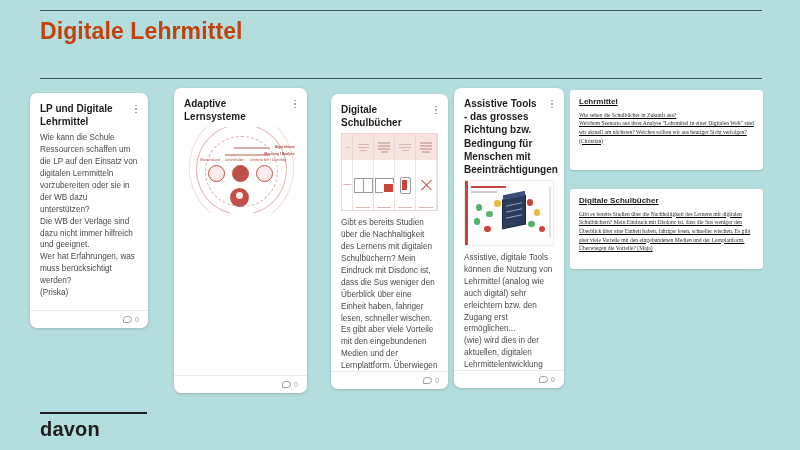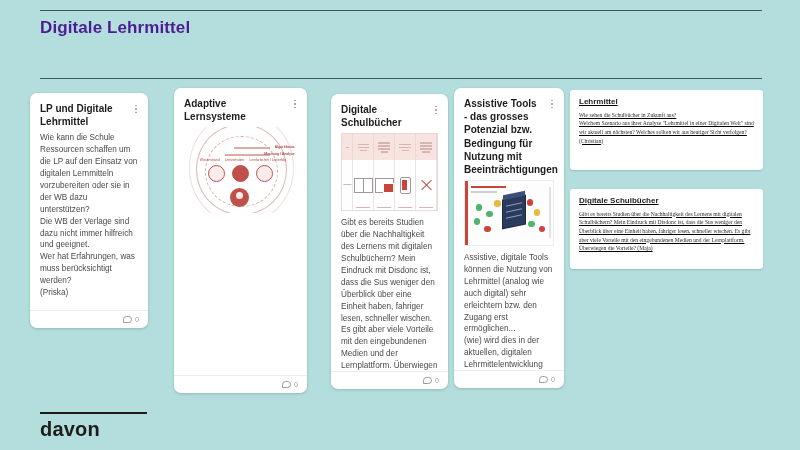--- a/index.html
+++ b/index.html
@@ -27,23 +27,23 @@
     height: 1px;
     background: #3c5a58;
   }
   #rule-top  { top: 10px; }
   #rule-bot  { top: 78px; }
 
   #page-title {
     position: absolute;
     left: 40px;
     top: 18px;
-    font-size: 17px;
+    font-size: 23px;
     font-weight: bold;
-    color: #4c1d95;
+    color: #c2410c;
     letter-spacing: .1px;
   }
 
   
   #footer-rule {
     position: absolute;
     left: 40px;
     top: 412px;
     width: 107px;
     height: 1.5px;
@@ -437,21 +437,21 @@
       </div>
     </div>
 
     <div class="card" style="left:454px; top:0px; width:110px; height:300px;">
       <div class="kebab">
           <i></i>
           <i></i>
           <i></i>
         </div>
       <div class="card-body">
-        <div class="card-title">Assistive Tools - das grosses Potenzial bzw. Bedingung für Nutzung mit Beeinträchtigungen</div>
+        <div class="card-title">Assistive Tools - das grosses Richtung bzw. Bedingung für Menschen mit Beeinträchtigungen</div>
         <div class="media m-info">
           <div class="bar"></div>
           <div class="hd"></div>
           <div class="hd2"></div>
           <div class="side"></div>
           <div class="cube">
               <i style="top:6px"></i>
               <i style="top:12px"></i>
               <i style="top:18px"></i>
             </div>

